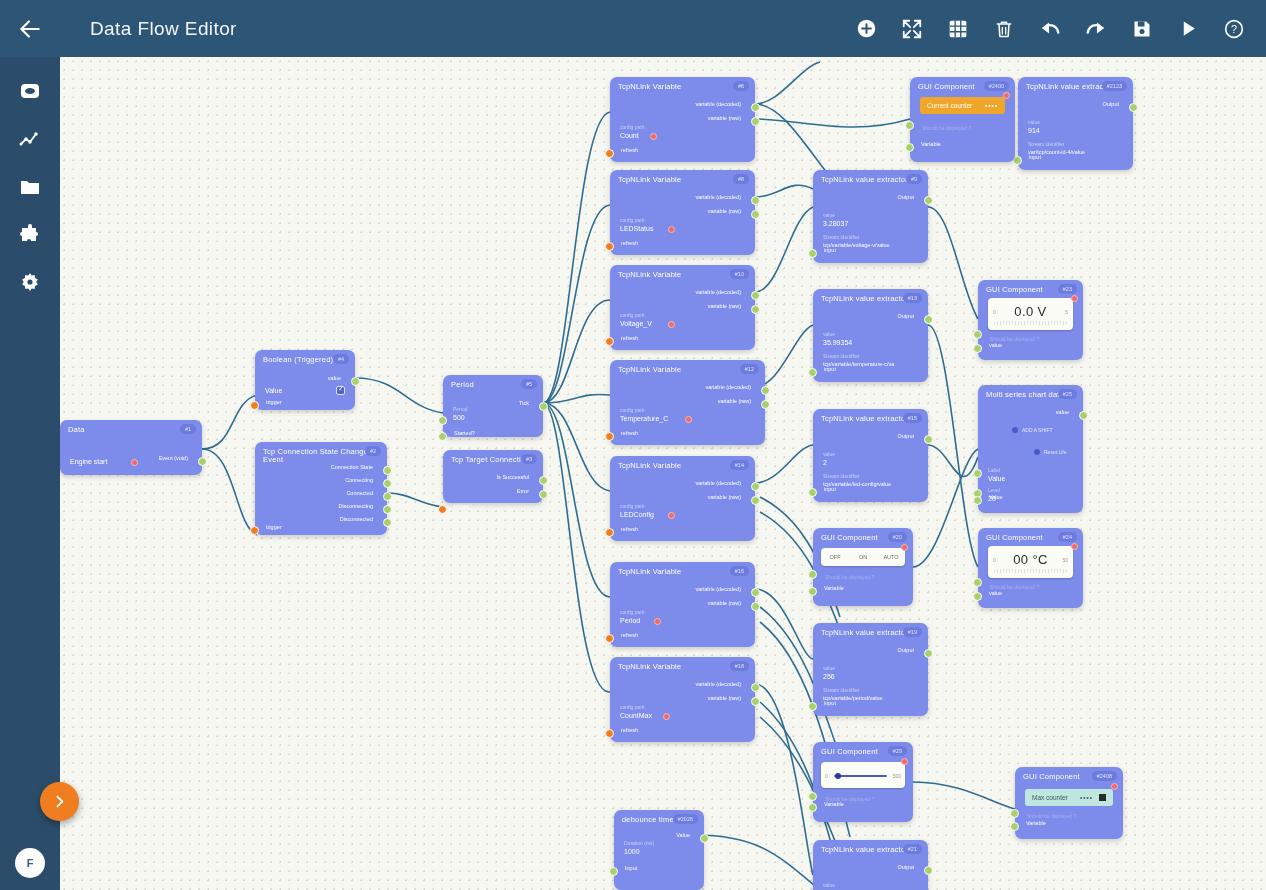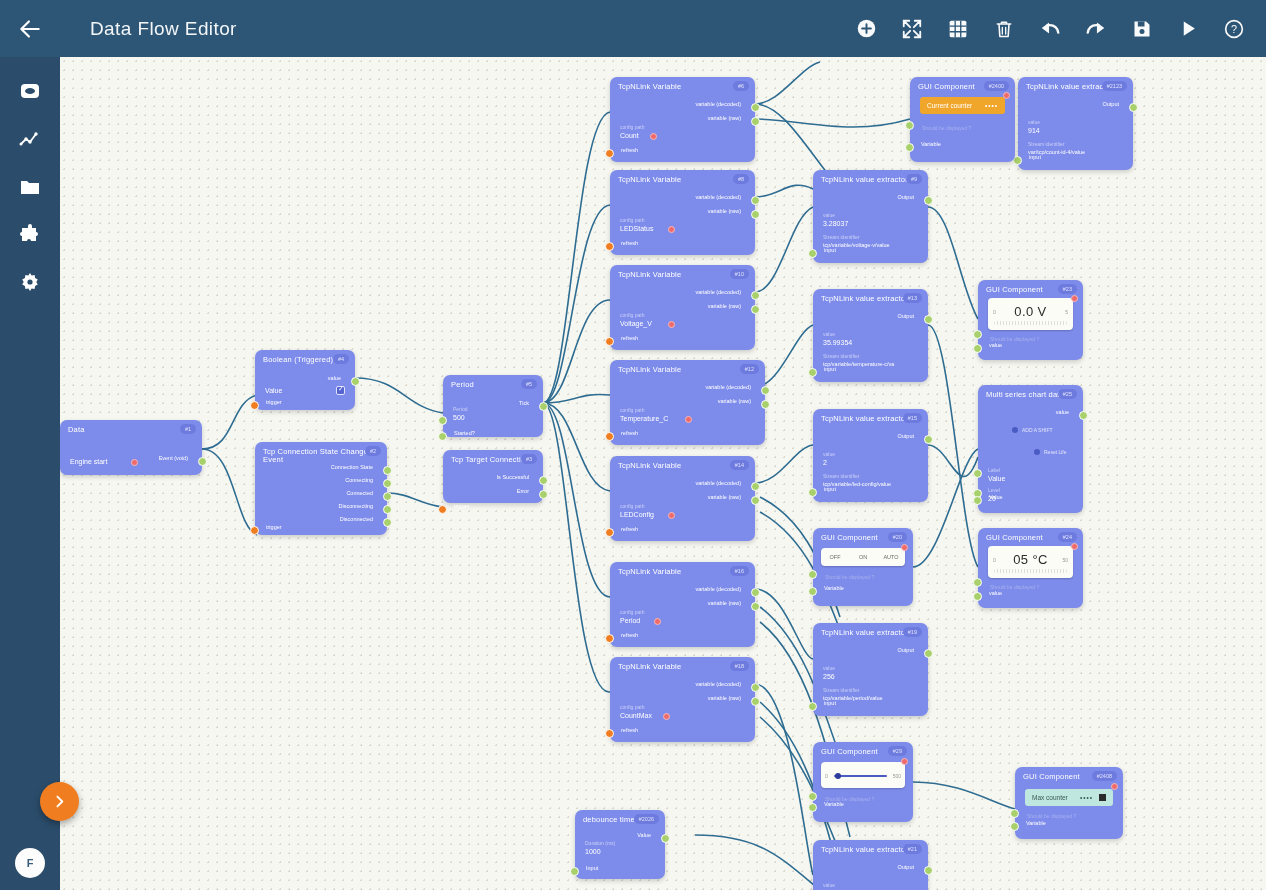--- a/index.html
+++ b/index.html
@@ -386,21 +386,21 @@
           <div class="port-lbl" style="right: 14px; top: 24px;">variable (decoded)</div>
           <div class="port out" style="right: -5px; top: 26px;"></div>
           <div class="port-lbl" style="right: 14px; top: 38px;">variable (raw)</div>
           <div class="port out" style="right: -5px; top: 40px;"></div>
           <div class="port trig" style="left: -5px; top: 72px;"></div>
           <div class="port-lbl" style="left: 11px; top: 70px;">refresh</div>
           <div class="fld-lbl" style="left: 10px; top: 47px;">config path</div>
           <div class="fld-val" style="left: 10px; top: 55px;">CountMax</div>
           <div class="dot-red" style="left: 53.2px; top: 56px;"></div>
         </div>
-        <div class="node" style="left: 515px; top: 753px; width: 90px; height: 69px;">
+        <div class="node" style="left: 554px; top: 753px; width: 90px; height: 80px;">
           <div class="node-title">debounce time</div>
           <div class="node-id">#2026</div>
           <div class="port-lbl" style="right: 14px; top: 22px;">Value</div>
           <div class="port out" style="right: -5px; top: 24px;"></div>
           <div class="port in" style="left: -5px; top: 57px;"></div>
           <div class="port-lbl" style="left: 11px; top: 55px;">Input</div>
           <div class="fld-lbl" style="left: 10px; top: 30px;">Duration (ms)</div>
           <div class="fld-val" style="left: 10px; top: 38px;">1000</div>
         </div>
       </div>
@@ -519,21 +519,21 @@
           <div class="fld-val" style="left: 10px; top: 110px;">20</div>
           <div class="port in" style="left: -5px; top: 84px;"></div>
           <div class="port in" style="left: -5px; top: 104px;"></div>
           <div class="port in" style="left: -5px; top: 111px;"></div>
           <div class="port-lbl" style="left: 11px; top: 109px;">Value</div>
         </div>
         <div class="node" style="left: 918px; top: 471px; width: 105px; height: 80px;">
           <div class="node-title">GUI Component</div>
           <div class="node-id">#24</div>
           <div class="widget" style="left: 10px; top: 18px; width: 85px; height: 32px;">
-            <div class="gauge-val">05 °C</div>
+            <div class="gauge-val">00 °C</div>
             <div class="gauge-min">0</div>
             <div class="gauge-max">50</div>
             <div class="gauge-bar"></div>
           </div>
           <div class="dot-red" style="right: 5px; top: 15px;"></div>
           <div class="ph-text" style="left: 12px; top: 56px;">Should be displayed ?</div>
           <div class="port in" style="left: -5px; top: 50px;"></div>
           <div class="port in" style="left: -5px; top: 64px;"></div>
           <div class="port-lbl" style="left: 11px; top: 62px;">value</div>
         </div>

